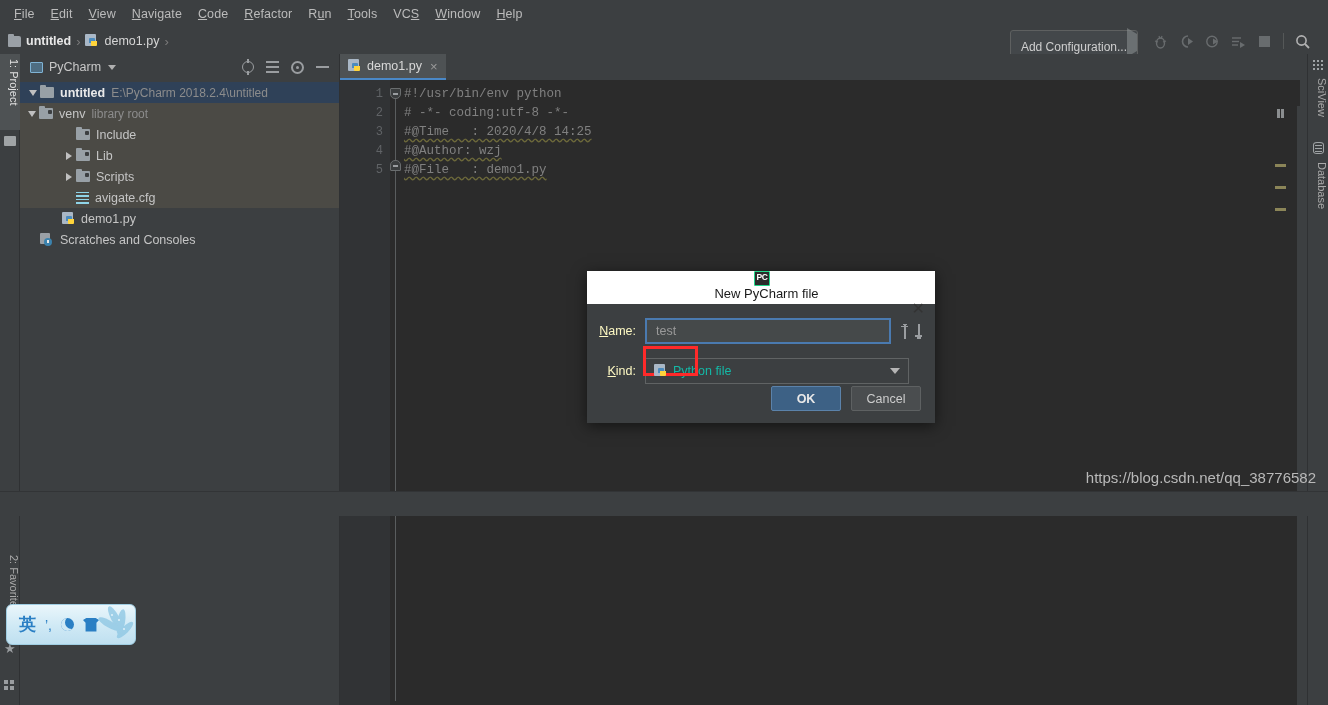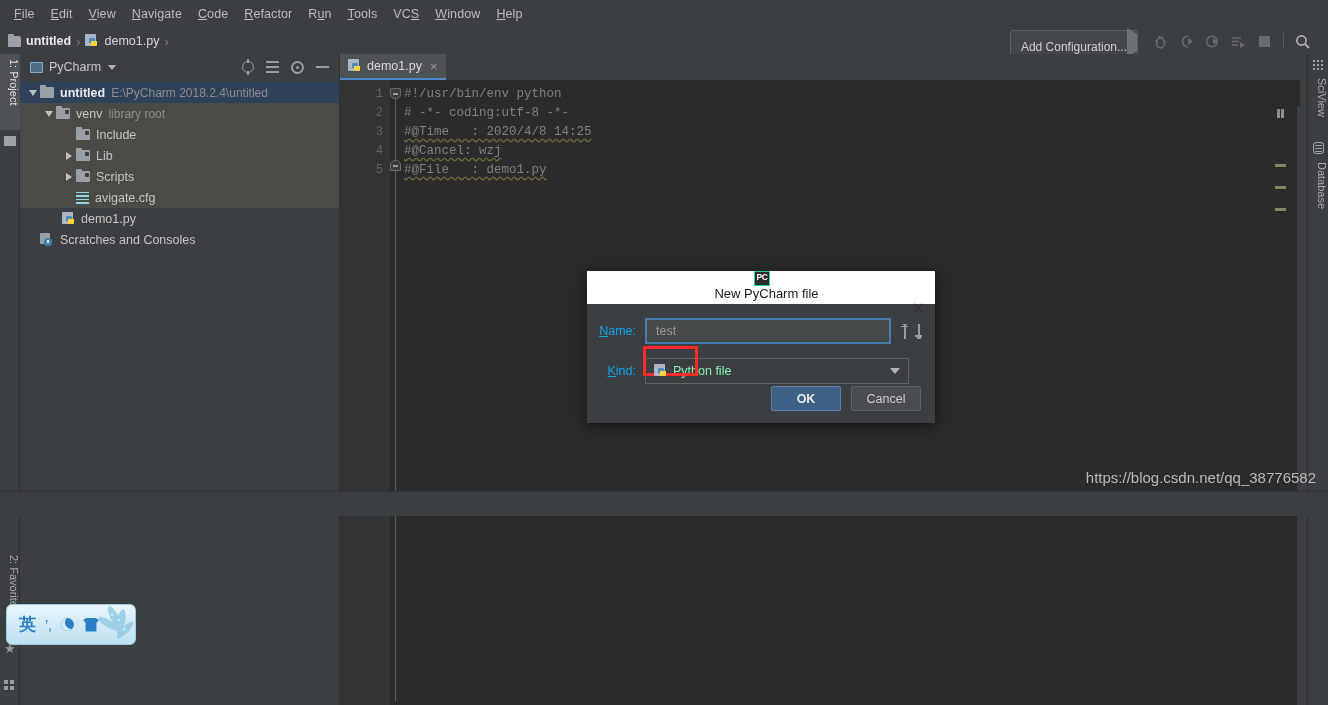--- a/index.html
+++ b/index.html
@@ -178,37 +178,37 @@
   .dlg-title { height: 33px; background: #ffffff; display: flex; align-items: center; padding: 0 8px 0 10px; flex-direction: column; }
   .dlg-title .pc {
     width: 16px; height: 16px; background: #2b2b2b; border: 1.5px solid #21d789; border-radius: 1px;
     color: #ffffff; font-size: 8.5px; font-weight: bold; display: flex; align-items: center; justify-content: center;
     font-family: "Liberation Sans", sans-serif; letter-spacing: -.5px; padding-bottom: 3px;
   }
   .dlg-title .tt { margin-left: 9px; font-size: 13px; color: #1a1a1a; }
   .dlg-x { margin-left: auto; font-size: 16px; color: #333; line-height: 1; padding: 0 2px; }
   .dlg-body { position: relative; height: 119px; }
   .frow { display: flex; align-items: center; }
-  .flabel { width: 58px; text-align: right; font-size: 12.5px; color: #0ea5e9; padding-right: 9px; }
+  .flabel { width: 58px; text-align: right; font-size: 12.5px; color: #fef9c3; padding-right: 9px; }
   .flabel u { text-decoration: underline; }
   .fname-input {
     width: 246px; height: 26px; background: #45494a; border: 2px solid #4a7ab0;
     display: flex; align-items: center; padding-left: 9px; font-size: 12.5px; color: #9a9a9a;
   }
   .redbox { position: absolute; left: 56px; top: 42px; width: 55px; height: 30px; border: 3px solid #ff2a2a; }
   .updown { margin-left: 9px; display: flex; gap: 5px; align-items: center; }
   .ar { width: 9px; height: 15px; position: relative; }
   .ar .stem { position: absolute; left: 4px; top: 0; width: 1.6px; height: 15px; background: #9a9da0; }
   .ar.up .h1 { position: absolute; left: 1px; top: 2px; width: 7px; height: 1.6px; background: #9a9da0; }
   .ar.up .h2 { position: absolute; left: 2.5px; top: 0px; width: 4px; height: 1.6px; background: #9a9da0; }
   .ar.dn .h1 { position: absolute; left: 1px; bottom: 2px; width: 7px; height: 1.6px; background: #9a9da0; }
   .ar.dn .h2 { position: absolute; left: 2.5px; bottom: 0px; width: 4px; height: 1.6px; background: #9a9da0; }
   .kind-sel {
     width: 264px; height: 26px; background: #3c3f41; border: 1px solid #606364;
-    display: flex; align-items: center; padding: 0 8px 0 8px; font-size: 12.5px; color: #86efac;
+    display: flex; align-items: center; padding: 0 8px 0 8px; font-size: 12.5px; color: #14b8a6;
   }
   .kind-arrow { margin-left: auto; width:0;height:0;border-left:5px solid transparent;border-right:5px solid transparent;border-top:6px solid #b5b5b5; }
   .btnrow { position: absolute; right: 14px; bottom: 12px; display: flex; gap: 10px; }
   .btn { height: 25px; min-width: 70px; display: flex; align-items: center; justify-content: center; font-size: 12.5px; border-radius: 2px; }
   .btn.ok { background: #3d6185; border: 1px solid #5b82aa; color: #e8e8e8; font-weight: bold; }
   .btn.cancel { background: #4a4d4f; border: 1px solid #5e6162; color: #cccccc; }
 </style>
 </head>
 <body>
 
@@ -330,21 +330,21 @@
 
       <div class="trow selected">
         <span class="tw">
             <span class="arr-dn"></span>
           </span>
         <span class="ico-fold"></span>
         <span class="tlabel b">untitled</span>
         <span class="tdim">E:\PyCharm 2018.2.4\untitled</span>
       </div>
 
-      <div class="trow inbox" style="padding-left:22px">
+      <div class="trow inbox" style="padding-left:5px">
         <span class="tw">
             <span class="arr-dn"></span>
           </span>
         <span class="ico-fold venv"></span>
         <span class="tlabel">venv</span>
         <span class="tdim">library root</span>
       </div>
 
       <div class="trow inbox" style="padding-left:56px">
         <span class="ico-fold venv"></span>
@@ -429,21 +429,21 @@
         <div class="foldmark" style="top:75px;border-radius:5px 5px 1px 1px">
             <i></i>
           </div>
         <div class="foldline" style="top:86px;height:530px"></div>
       </div>
 
       <div class="codecol">
         <div class="cline">#!/usr/bin/env python</div>
         <div class="cline"># -*- coding:utf-8 -*-</div>
         <div class="cline warn">#@Time   : 2020/4/8 14:25</div>
-        <div class="cline warn">#@Cancel: wzj</div>
+        <div class="cline warn">#@Author: wzj</div>
         <div class="cline warn">#@File   : demo1.py</div>
       </div>
 
       <div class="markup">
         <span class="mk-top">
             <i style="left:1px"></i>
             <i style="left:5px"></i>
           </span>
         <span class="mk" style="top:58px"></span>
         <span class="mk" style="top:80px"></span>

